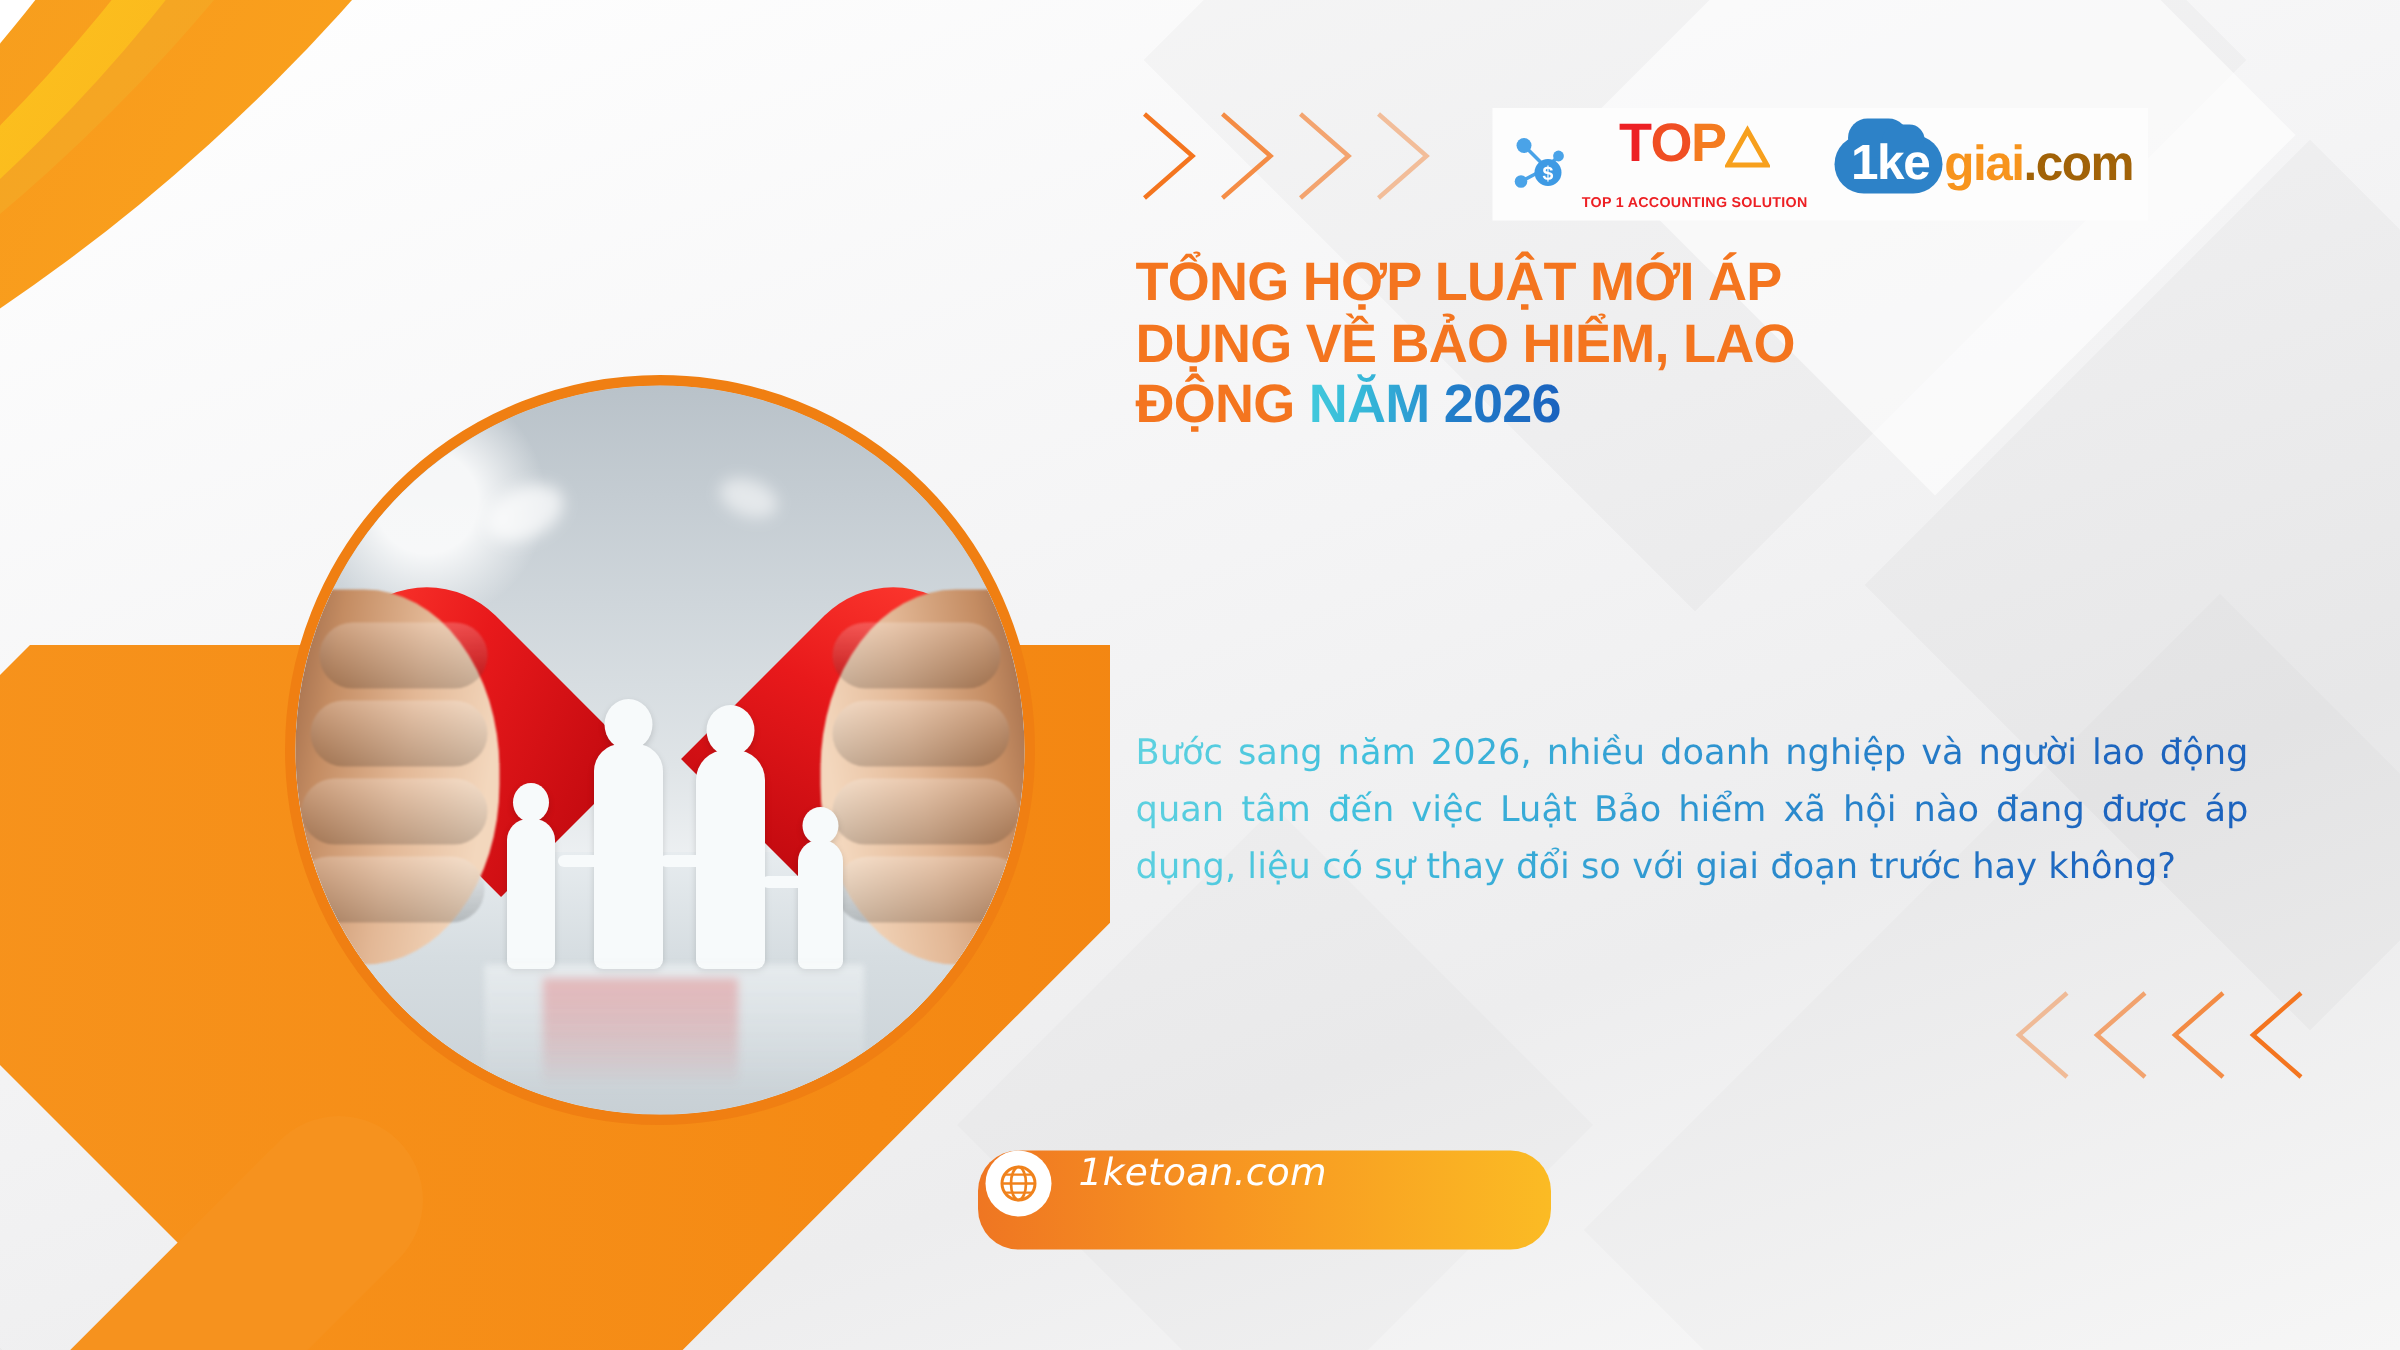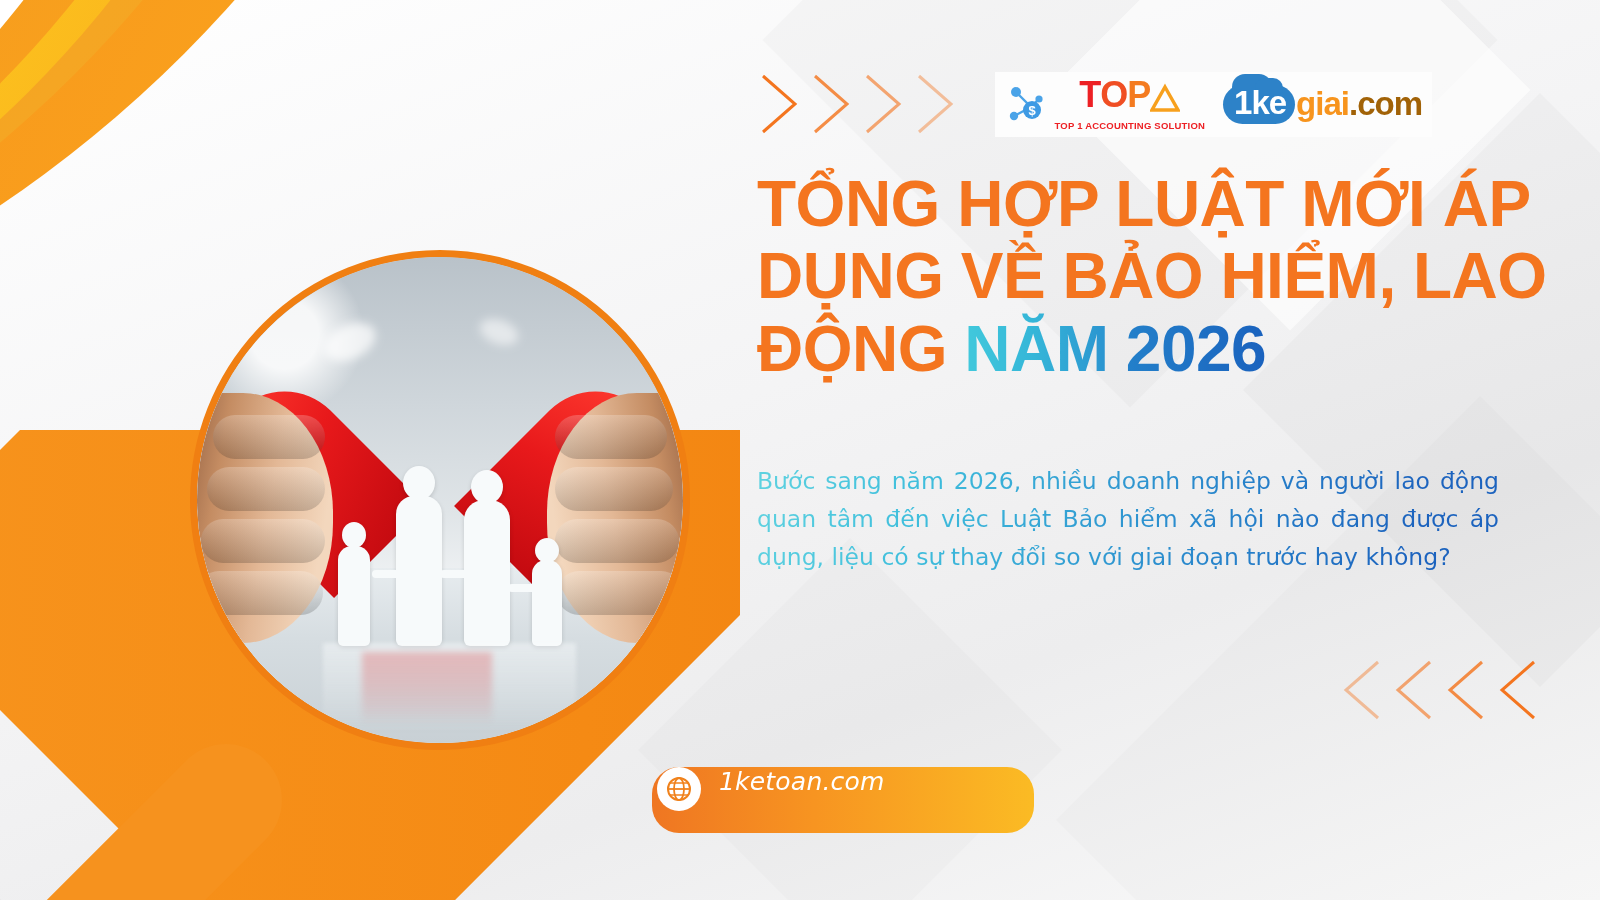--- a/index.html
+++ b/index.html
@@ -225,21 +225,21 @@
   .topa-title {
     font-size:36px; font-weight:bold; letter-spacing:-1px; line-height:0.95;
     display:flex; align-items:center;
   }
   .topa-T { color:#ED2024; }
   .topa-O { color:#F04E23; }
   .topa-P { color:#F47B20; }
   .topa-A { color:#F7A01D; position:relative; }
   .topa-sub {
     font-size:9.5px; font-weight:bold; color:#ED2024; letter-spacing:0.2px;
-    margin-top:7px;
+    margin-top:17px;
   }
   .logo-1ke { display:flex; align-items:center; font-size:33px; font-weight:bold; }
   .cloud-badge {
     position:relative; display:inline-flex; align-items:center;
     color:#fff; background:#2D82C8;
     border-radius:22px; padding:1px 9px 3px 11px; line-height:1.05;
     font-size:33px; letter-spacing:-1px;
   }
   .cloud-puff {
     position:absolute; top:-11px; left:9px;
@@ -248,37 +248,37 @@
   .cloud-puff2 {
     position:absolute; top:-7px; left:32px;
     width:28px; height:20px; border-radius:18px; background:#2D82C8;
   }
   .ke-toan { color:#F7941D; letter-spacing:-1px; margin-left:1px; }
   .ke-com  { color:#a16207; letter-spacing:-1px; }
 
   
   .headline {
     position:absolute; left:5px; top:168px; width:745px;
-    font-size:64px; font-weight:bold; line-height:1.13;
+    font-size:36px; font-weight:bold; line-height:1.13;
     letter-spacing:-0.5px; color:#F4751F;
     text-transform:uppercase;
   }
   .headline .ln { display:block; white-space:nowrap; }
   .hl-nam {
     background:linear-gradient(90deg,#41C9DC 0%, #35B6D8 48%, #2A93D0 100%);
     -webkit-background-clip:text; background-clip:text; color:transparent;text-decoration:underline;
   }
   .hl-year {
     background:linear-gradient(90deg,#2380CA 0%, #1A62BE 100%);
     -webkit-background-clip:text; background-clip:text; color:transparent;text-decoration:underline;
   }
 
   
   .lead {
-    position:absolute; left:5px; top:462px; width:742px;
+    position:absolute; left:5px; top:482px; width:742px;
     font-size:23.5px; line-height:1.62; text-align:justify;
     font-family:"DejaVu Sans", sans-serif;
     background:linear-gradient(100deg,#5FD2E0 0%, #3FBEDC 22%, #2A8ACD 58%, #1C63BE 88%);
     -webkit-background-clip:text; background-clip:text; color:transparent;
   }
 
   
   .pill {
     position:absolute; z-index:9;
     height:66px; display:flex; 

